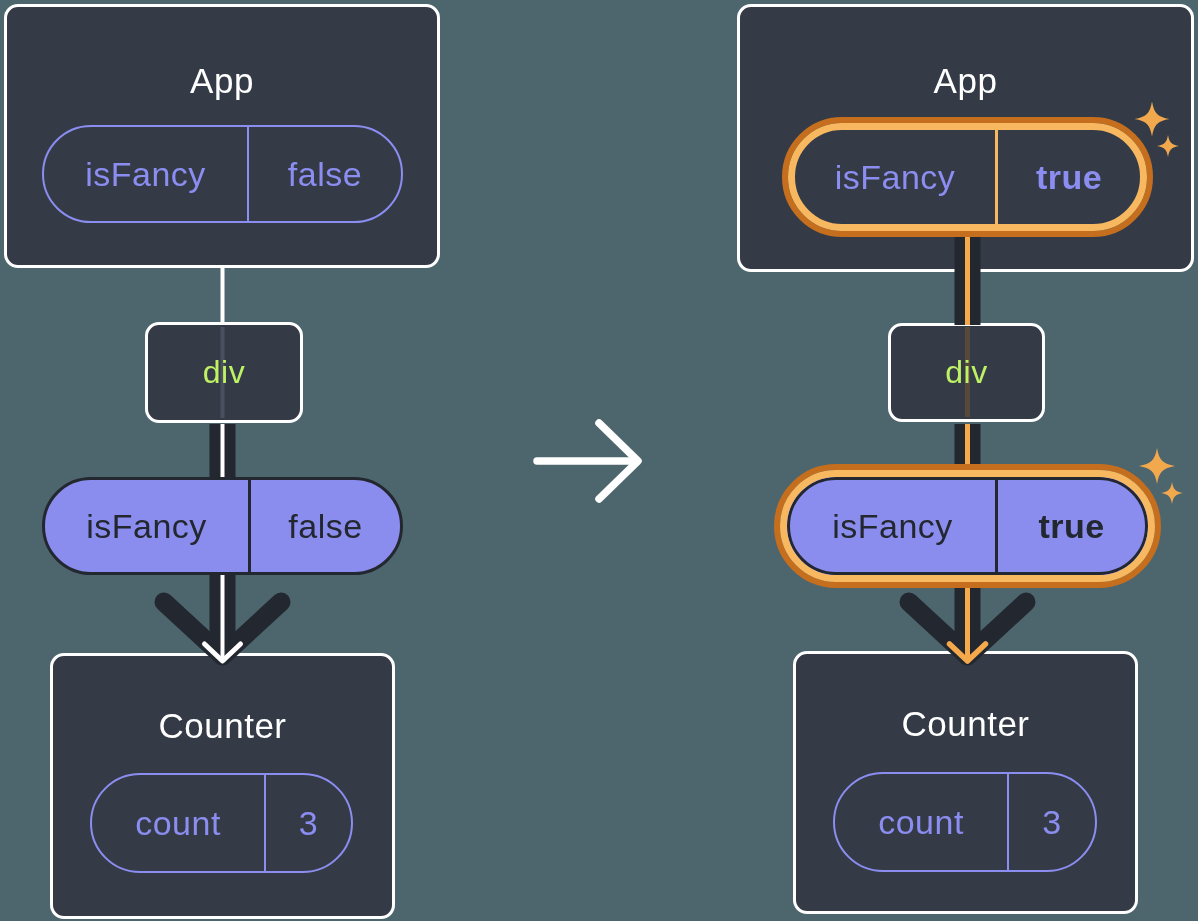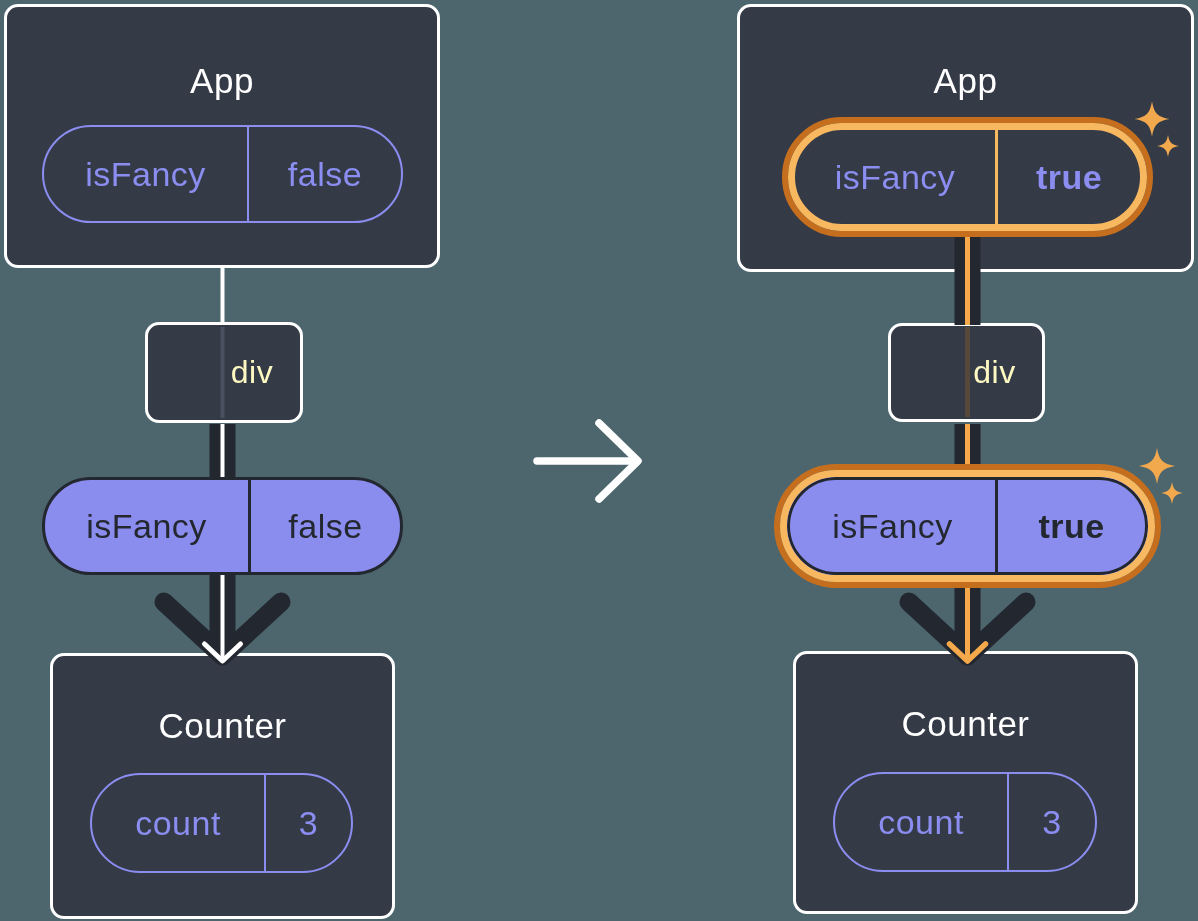--- a/index.html
+++ b/index.html
@@ -15,21 +15,21 @@
   }
   .box-title{
     position:absolute;left:0;width:100%;text-align:center;
     color:#FFFFFF;font-size:35px;letter-spacing:.5px;
   }
   
   .wires{position:absolute;left:0;top:0;z-index:2;pointer-events:none;}
   
   .overlay-label{
     position:absolute;display:flex;align-items:center;justify-content:center;
-    color:#fef9c3;font-size:32px;letter-spacing:.5px;z-index:3;padding-left:28px;
+    color:#bef264;font-size:32px;letter-spacing:.5px;z-index:3;
   }
   
   .pill{
     position:absolute;display:flex;align-items:stretch;
     border-radius:999px;box-sizing:border-box;z-index:3;
   }
   .pill .cell{
     display:flex;align-items:center;justify-content:center;
     font-size:34px;letter-spacing:.5px;
   }

